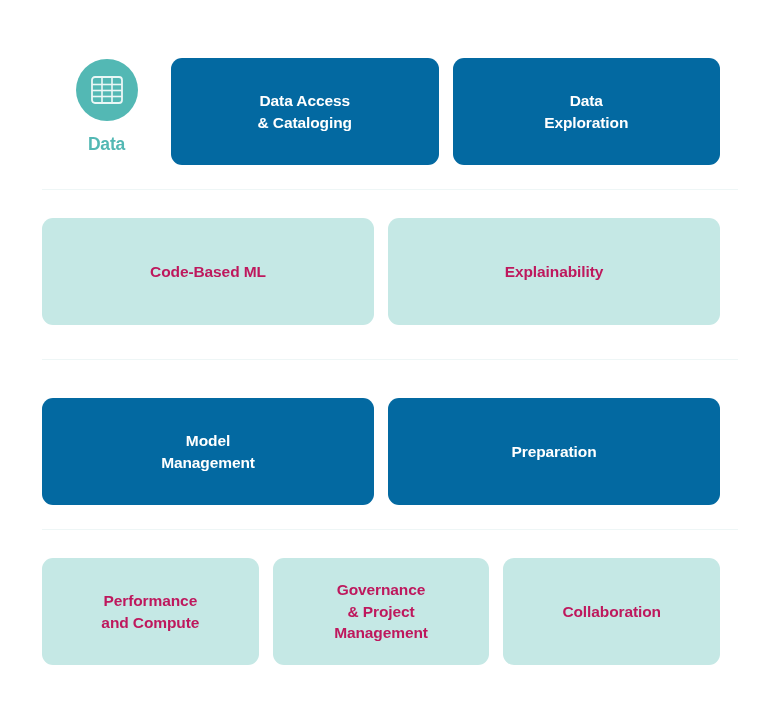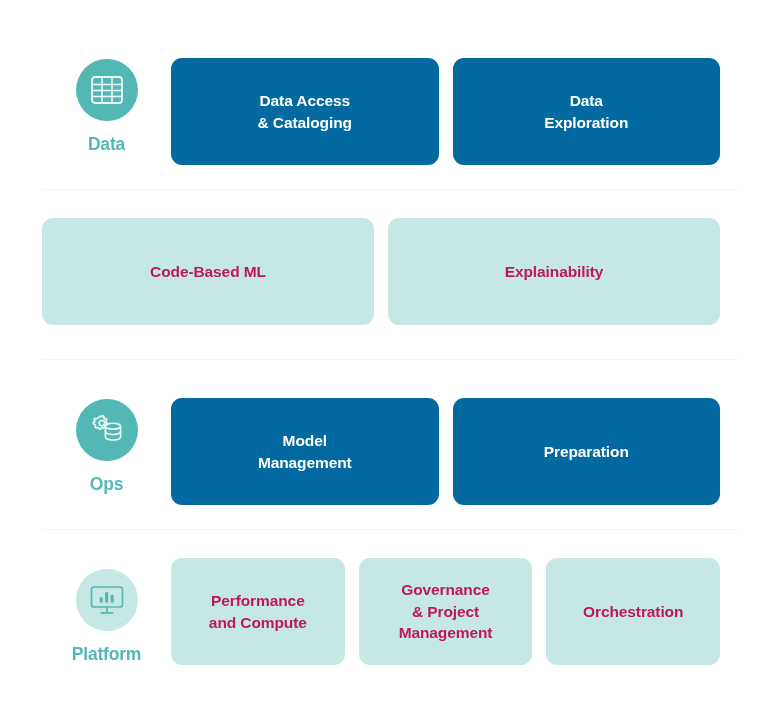--- a/index.html
+++ b/index.html
@@ -158,67 +158,41 @@
       </div>
       <div class="card light">
         <span class="card-text">Explainability</span>
       </div>
     </div>
   </div>
 
   <div class="divider divider-2"></div>
 
   <div class="row row-3">
-    <div class="category">
-      <div class="cat-circle solid">
-        <span>
-          <svg width="36" height="34" viewBox="0 0 36 34" fill="none" stroke="#EAF7F6" stroke-width="1.6" stroke-linecap="round" stroke-linejoin="round">
-            <path d="M11.2 3.3l1.4.35.95-1.1 1.5 1.0-.35 1.4 1.05.95 1.4-.35.65 1.75-1.2.8.15 1.4 1.35.5-.45 1.8-1.45-.05-.75 1.2.65 1.3-1.5 1.05-1.05-1.0-1.35.45-.25 1.45-1.85-.1-.35-1.4-1.3-.55-1.15.9-1.35-1.25.6-1.3-.65-1.25-1.45.05-.3-1.85 1.4-.4.4-1.35-1.0-1.05 1.15-1.45 1.3.65 1.2-.75z"></path>
-            <circle cx="12.9" cy="10.1" r="2.7"></circle>
-            <ellipse cx="24" cy="13.2" rx="7.6" ry="2.9"></ellipse>
-            <path d="M16.4 13.2v10.9c0 1.6 3.4 2.9 7.6 2.9s7.6-1.3 7.6-2.9V13.2"></path>
-            <path d="M16.4 18.6c0 1.6 3.4 2.9 7.6 2.9s7.6-1.3 7.6-2.9"></path>
-          </svg>
-        </span>
-      </div>
-      <div class="cat-label">Ops</div>
-    </div>
 
     <div class="cards">
       <div class="card solid">
         <span class="card-text">Model<br>Management</span>
       </div>
       <div class="card solid">
         <span class="card-text">Preparation</span>
       </div>
     </div>
   </div>
 
   <div class="divider divider-3"></div>
 
   <div class="row row-4">
-    <div class="category">
-      <div class="cat-circle light">
-        <span>
-          <svg width="36" height="32" viewBox="0 0 36 32" fill="none" stroke="#53B8B4" stroke-width="1.7" stroke-linecap="round" stroke-linejoin="round">
-            <rect x="2.5" y="3" width="31" height="20" rx="2.6"></rect>
-            <path d="M18 23v5.6M12.4 28.8h11.2"></path>
-            <path d="M12.2 17.2v-2.6M17.6 17.2V9.4M23.2 17.2v-5.2" stroke-width="3.1"></path>
-          </svg>
-        </span>
-      </div>
-      <div class="cat-label">Platform</div>
-    </div>
 
     <div class="cards">
       <div class="card light">
         <span class="card-text">Performance<br>and Compute</span>
       </div>
       <div class="card light">
         <span class="card-text">Governance<br>&amp; Project<br>Management</span>
       </div>
       <div class="card light">
-        <span class="card-text">Orchestration</span>
+        <span class="card-text">Collaboration</span>
       </div>
     </div>
   </div>
 
 </div>
 
 </body></html>

